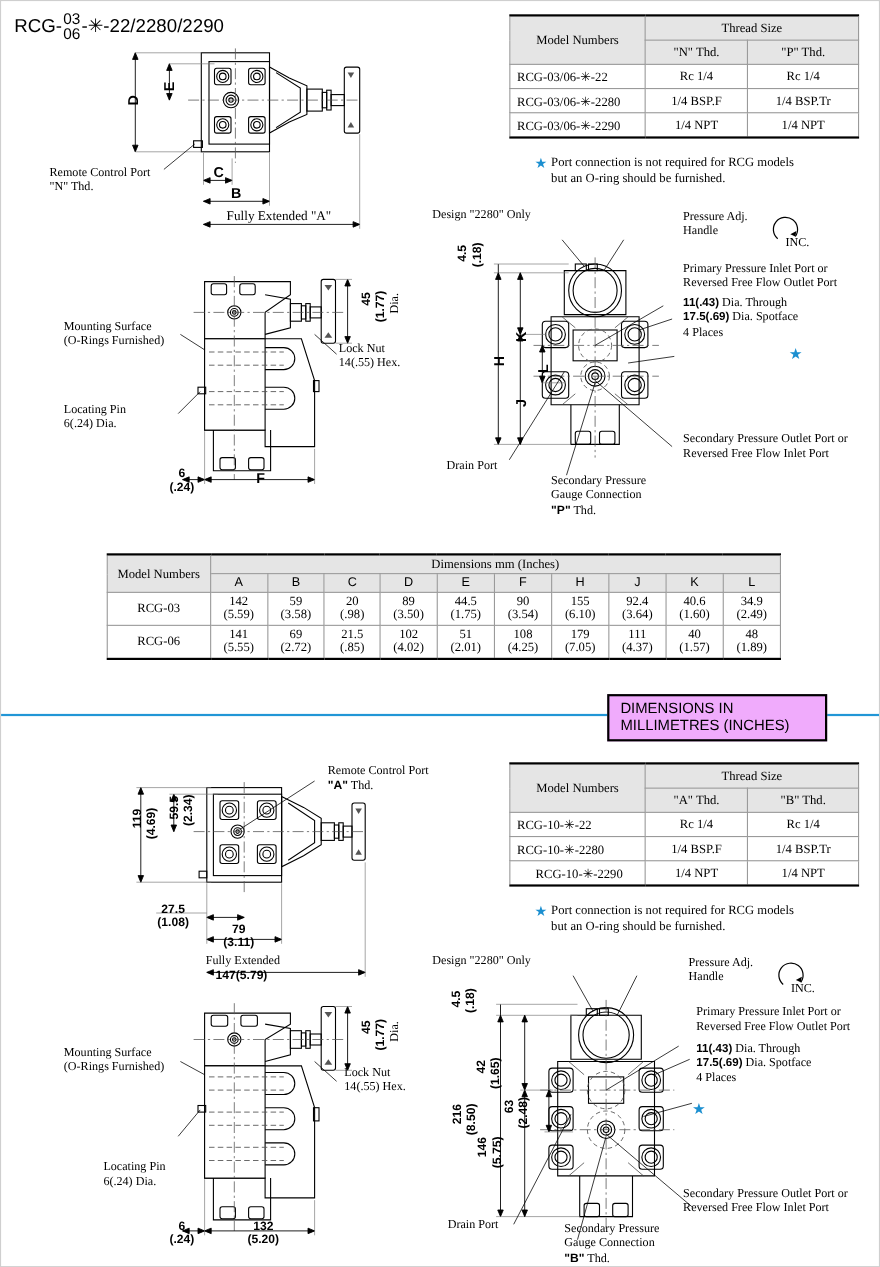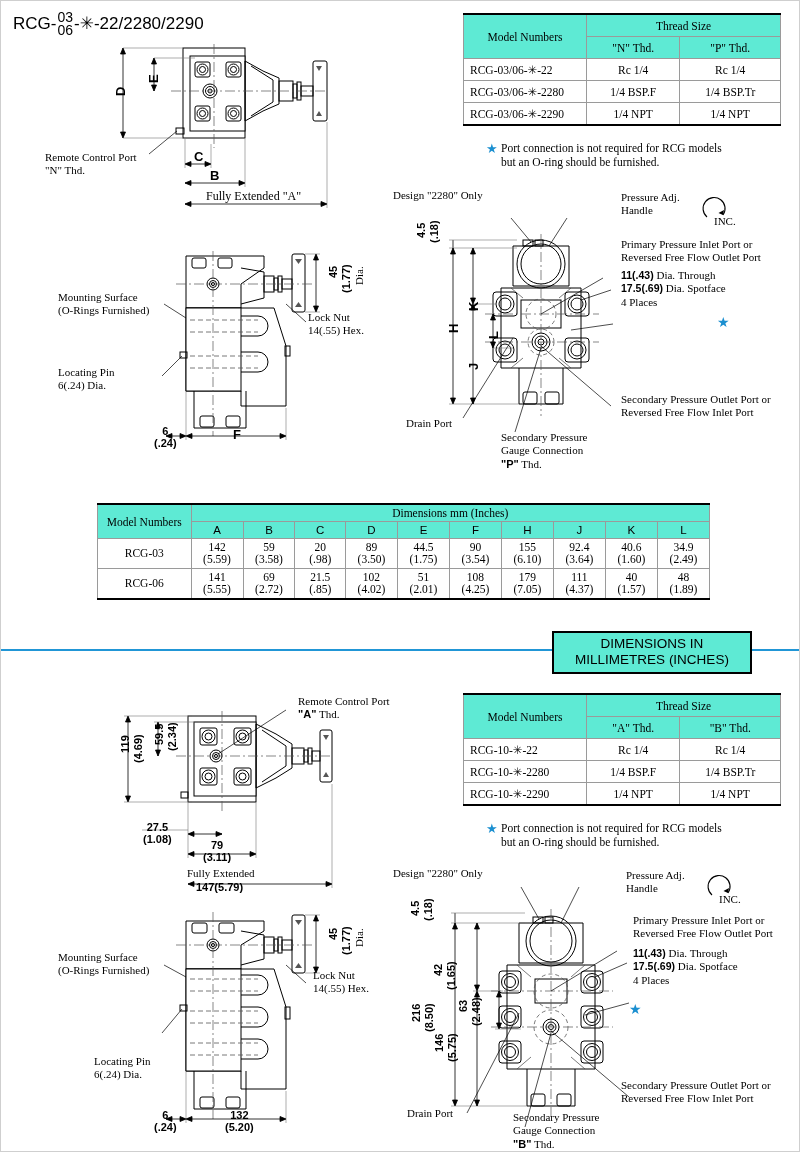--- a/index.html
+++ b/index.html
@@ -26,21 +26,21 @@
     justify-content:flex-end;
   }
   .stack span{display:block;}
 
   
   table.t{border-collapse:collapse;font-family:"Liberation Serif", serif;}
   table.t td,table.t th{
     border:1px solid #9a9a9a;text-align:center;vertical-align:middle;
     padding:2px 3px;font-weight:normal;font-size:11.5px;
   }
-  table.t .hd{background:#5eead4;}
+  table.t .hd{background:#e5e5e5;}
   table.t .topline{border-top:2.5px solid #000;}
   table.t .botline{border-bottom:2.5px solid #000;}
   .midline td,.midline th{border-bottom:2px solid #000;}
   .sans-b{font-family:"Liberation Sans", sans-serif;font-weight:bold;}
 
   
   .thread-tbl{width:318px;}
   .thread-tbl td,.thread-tbl th{font-size:11.5px;height:17px;}
   .thread-tbl .mn{width:116px;}
 
@@ -52,23 +52,23 @@
 
   
   .note{font-size:11.5px;line-height:1.25;}
   .star{color:#1b8fd0;font-size:13px;line-height:1;}
 
   
   .divider{height:2px;background:#2196d6;}
 
   
   .dim-box{
-    border:2px solid #000;background:#5eead4;
+    border:2px solid #000;background:#f0abfc;
     font-family:"Liberation Sans", sans-serif;
-    font-size:13.5px;text-align:center;line-height:1.2;
+    font-size:13.5px;text-align:left;line-height:1.2;
     padding:3px 10px 4px 10px;
   }
 
   
   .lbl{font-size:11px;line-height:1.22;white-space:nowrap;}
   .dimtxt{font-family:"Liberation Sans", sans-serif;font-size:11px;font-weight:bold;line-height:1.1;text-align:center;}
   .vert{writing-mode:vertical-rl;transform:rotate(180deg);}
   .dimletter{font-family:"Liberation Sans", sans-serif;font-weight:bold;font-size:13px;}
 
   svg{display:block;overflow:visible;}
@@ -568,21 +568,21 @@
         <td style="text-align:left;padding-left:6px;">RCG-10-✳-22</td>
         <td>Rc 1/4</td>
         <td>Rc 1/4</td>
       </tr>
       <tr>
         <td style="text-align:left;padding-left:6px;">RCG-10-✳-2280</td>
         <td>1/4 BSP.F</td>
         <td>1/4 BSP.Tr</td>
       </tr>
       <tr>
-        <td class="botline" style="text-align:left;padding-left:6px;">RCG-10-✳-2290</td>
+        <td class="botline" style="text-align:center;padding-left:6px;">RCG-10-✳-2290</td>
         <td class="botline">1/4 NPT</td>
         <td class="botline">1/4 NPT</td>
       </tr>
     </tbody>
       </table>
   </div>
 
   <div class="abs note" style="left:485px;top:820px;width:300px;">
     <span class="star abs" style="left:0;top:1px;">★</span>
     <div style="margin-left:15px;">Port connection is not required for RCG models</div>

